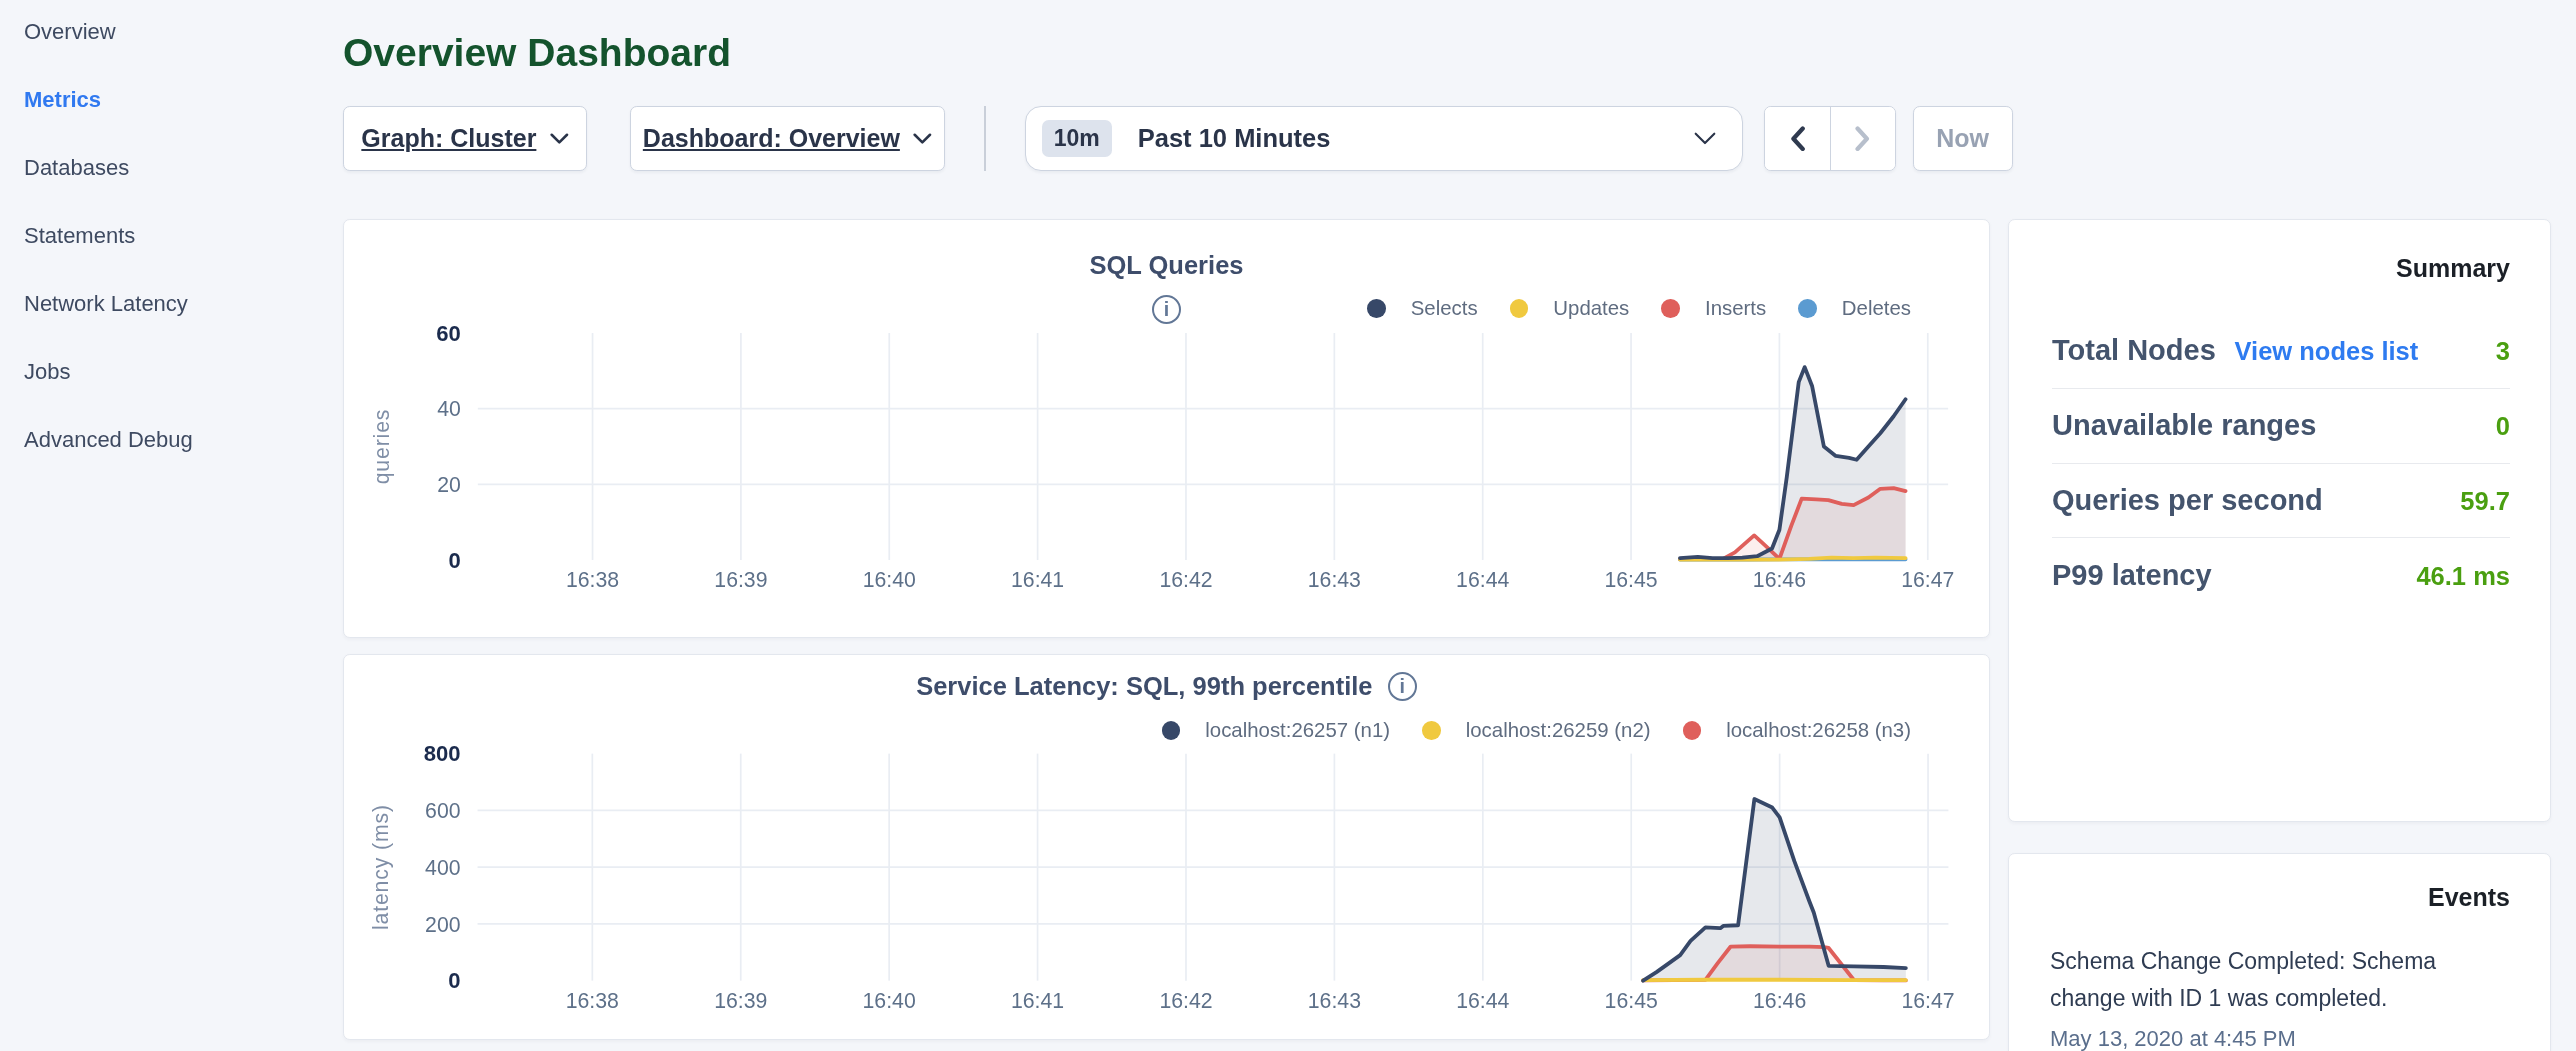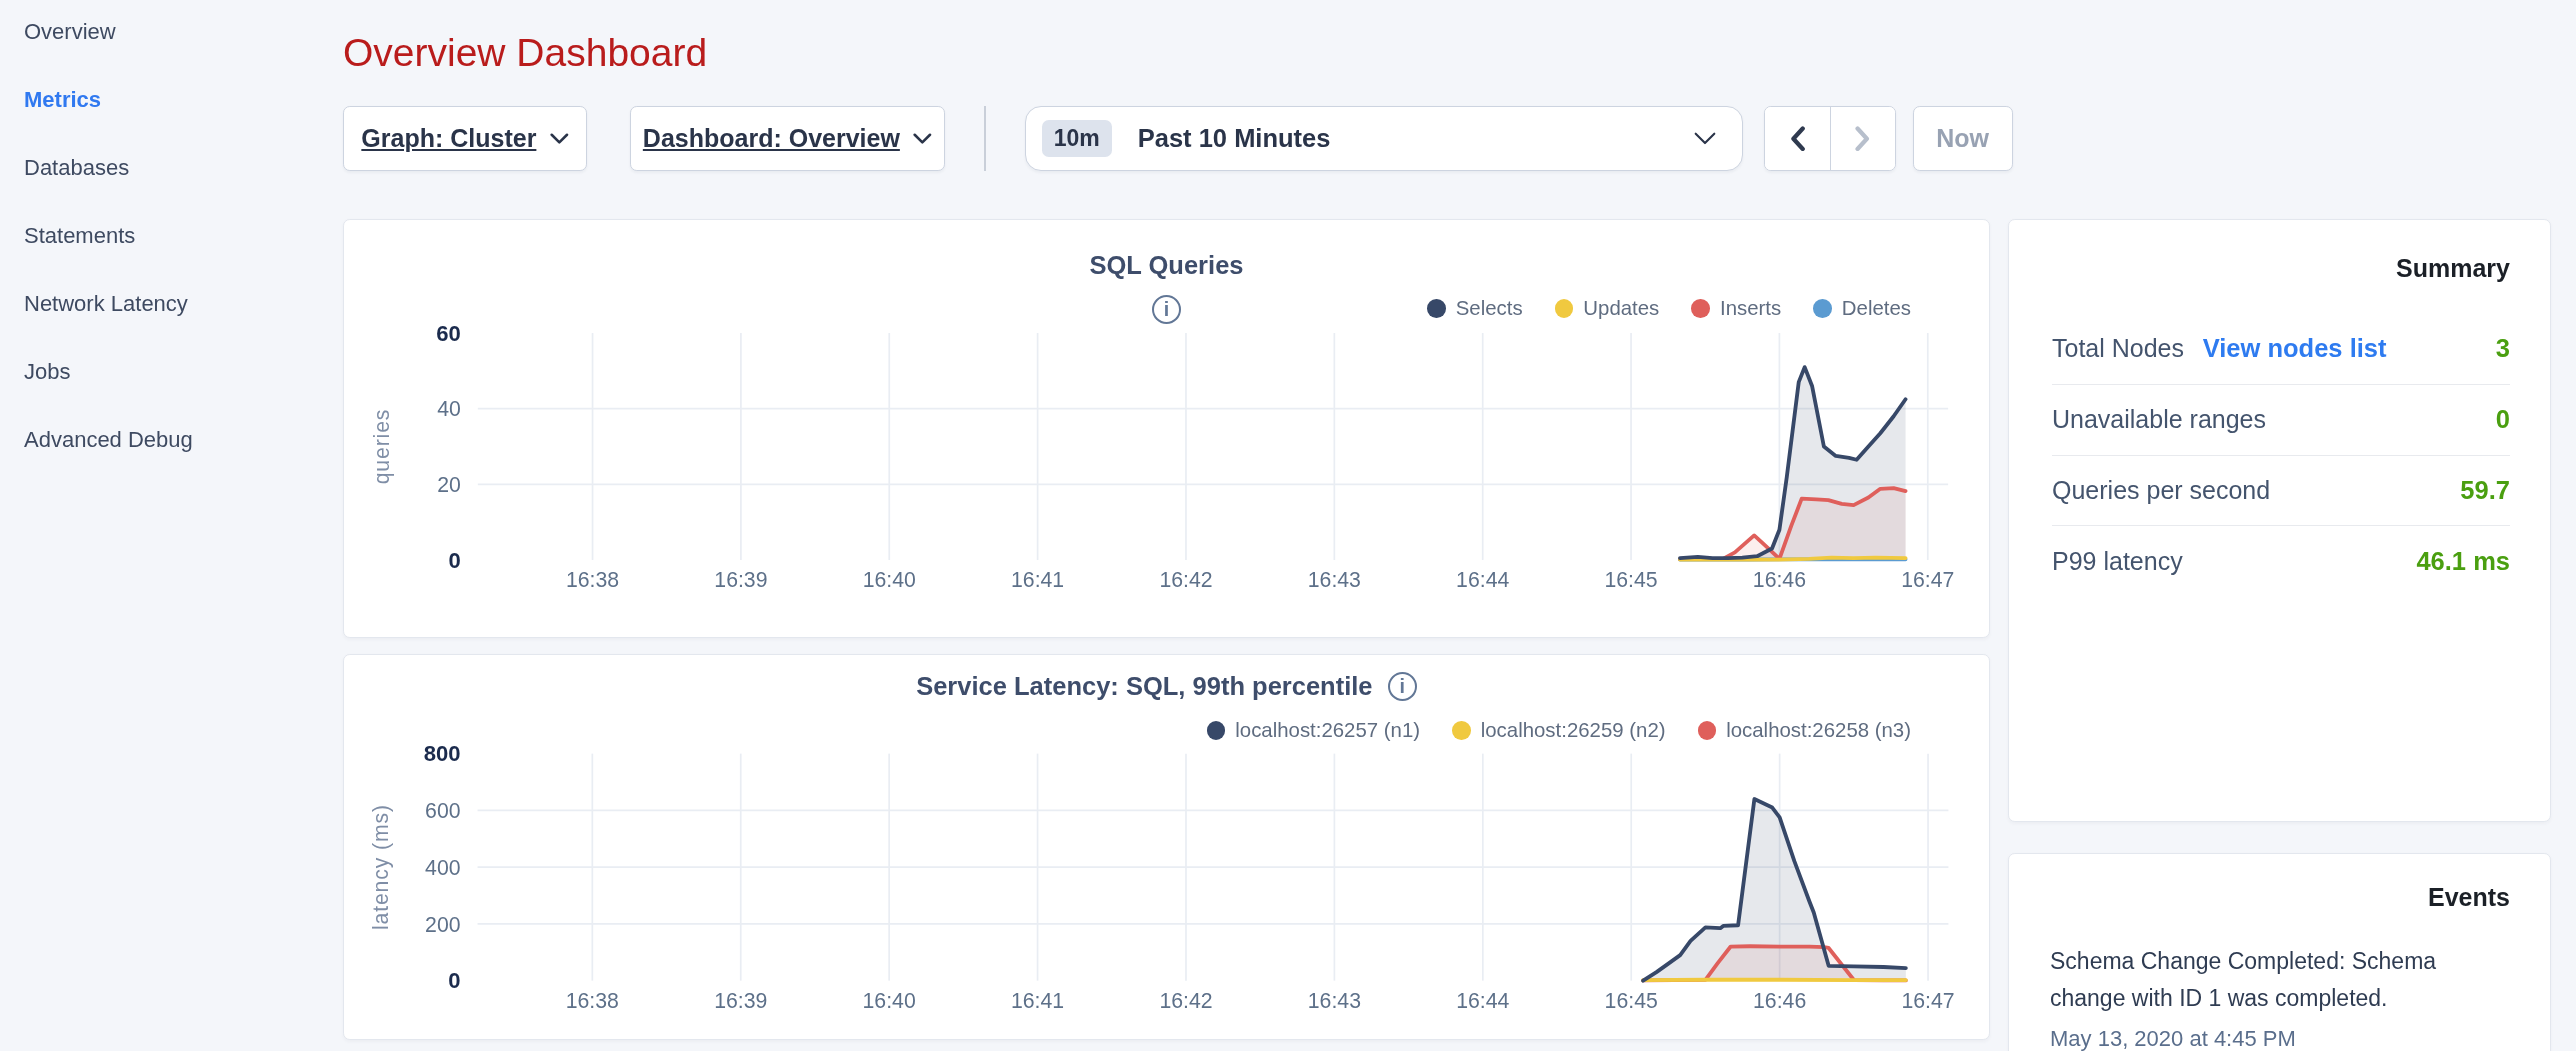--- a/index.html
+++ b/index.html
@@ -6,21 +6,21 @@
   *{box-sizing:border-box;}
   .app{position:relative;width:2576px;height:1051px;overflow:hidden;
        background:#f4f6fa;font-family:"Liberation Sans",sans-serif;color:#2a3449;}
 
   
   .sidebar{position:absolute;left:0;top:0;width:340px;height:1051px;padding-top:16px;}
   .side-item{padding:0 0 0 24px;height:68px;line-height:31px;font-size:22px;color:#3e4a61;cursor:pointer;}
   .side-item.active{color:#3079f0;font-weight:700;}
 
   
-  .page-title{position:absolute;left:343px;top:31px;margin:0;font-size:39px;font-weight:400;color:#b91c1c;}
+  .page-title{position:absolute;left:343px;top:31px;margin:0;font-size:39px;font-weight:700;color:#14532d;}
   .controls{position:absolute;left:343px;top:106px;height:65px;display:flex;align-items:stretch;}
   .btn{background:#fff;border:1.7px solid #cdd4e0;border-radius:6.8px;display:flex;align-items:center;justify-content:center;
        font-size:25px;font-weight:700;color:#2a3449;box-shadow:0 1.7px 2.6px rgba(40,50,70,0.05);cursor:pointer;}
   .selector{gap:13.6px;text-decoration:underline;}
   .sel-graph{width:244px;margin-right:43px;}
   .sel-dash{width:315px;}
   .vdivider{width:1.7px;background:#c9cfd9;margin:0 39px;height:65px;}
   .timepicker{width:718px;background:#fff;border:1.7px solid #cdd4e0;border-radius:16px;display:flex;align-items:center;
        box-shadow:0 1.7px 2.6px rgba(40,50,70,0.05);cursor:pointer;padding:0 25.5px 0 16px;}
   .tp-badge{background:#dde3ed;border-radius:6.8px;padding:5.1px 12px;font-size:23px;font-weight:700;color:#2a3449;}
@@ -39,35 +39,35 @@
   .summary-card{left:2008px;top:219px;width:543px;height:603px;padding:34px 40px 0 43px;}
   .events-card{left:2008px;top:853px;width:543px;height:255px;padding:29px 40px 0 41px;}
 
   .chart-title-row{position:absolute;left:0;width:100%;display:flex;align-items:center;justify-content:center;gap:15.3px;}
   .ct1{top:31px;flex-direction:column;} .ct2{top:17px;}
   .chart-title{font-size:25.5px;font-weight:700;color:#3e4d6b;}
   .info-icon{width:29px;height:29px;border:2.6px solid #627796;border-radius:50%;color:#627796;
              font-size:19.6px;font-weight:700;display:flex;align-items:center;justify-content:center;cursor:pointer;}
   .legend{position:absolute;right:78px;display:flex;align-items:center;gap:32px;}
   .lg1{top:77px;} .lg2{top:64px;}
-  .legend-item{display:flex;align-items:center;gap:10px;font-size:20.4px;color:#5f6c80;}
+  .legend-item{display:flex;align-items:center;gap:25px;font-size:20.4px;color:#5f6c80;}
   .legend-dot{width:18.7px;height:18.7px;border-radius:50%;display:inline-block;}
 
   .chart-svg{position:absolute;left:0;top:0;}
   .grid{stroke:#e9edf3;stroke-width:2;}
   .ytick,.xtick{font-family:"Liberation Sans",sans-serif;font-size:25px;fill:#5d7089;}
   .boldtick{font-size:26px;font-weight:700;fill:#1b2b4d;}
   .axlabel{font-family:"Liberation Sans",sans-serif;font-size:25px;fill:#7f8ea6;letter-spacing:1px;}
 
   
   .panel-title{font-size:25px;font-weight:700;color:#1b2027;text-align:right;margin:0 0 31px 0;}
   .srow{padding:20.4px 0;border-bottom:1.7px solid #e8eaee;}
   .srow:last-child{border-bottom:none;}
   .srow-line{display:flex;align-items:baseline;}
-  .srow-label{font-size:25px;font-weight:400;color:#44546d;}
+  .srow-label{font-size:29px;font-weight:700;color:#44546d;}
   .srow-link{font-size:25.5px;font-weight:700;color:#2e7bf0;margin-left:18.7px;cursor:pointer;}
   .srow-value{font-size:25.5px;font-weight:700;color:#4a9f10;margin-left:auto;}
   .srow-desc{font-size:22px;color:#44536b;line-height:32px;margin-top:6.8px;}
 
   
   .event-text{font-size:23px;color:#2f3c52;line-height:37px;margin-top:31px;}
   .event-time{font-size:22px;color:#5a6e8c;margin-top:8.5px;}
 </style>
 </head>
 <body>

